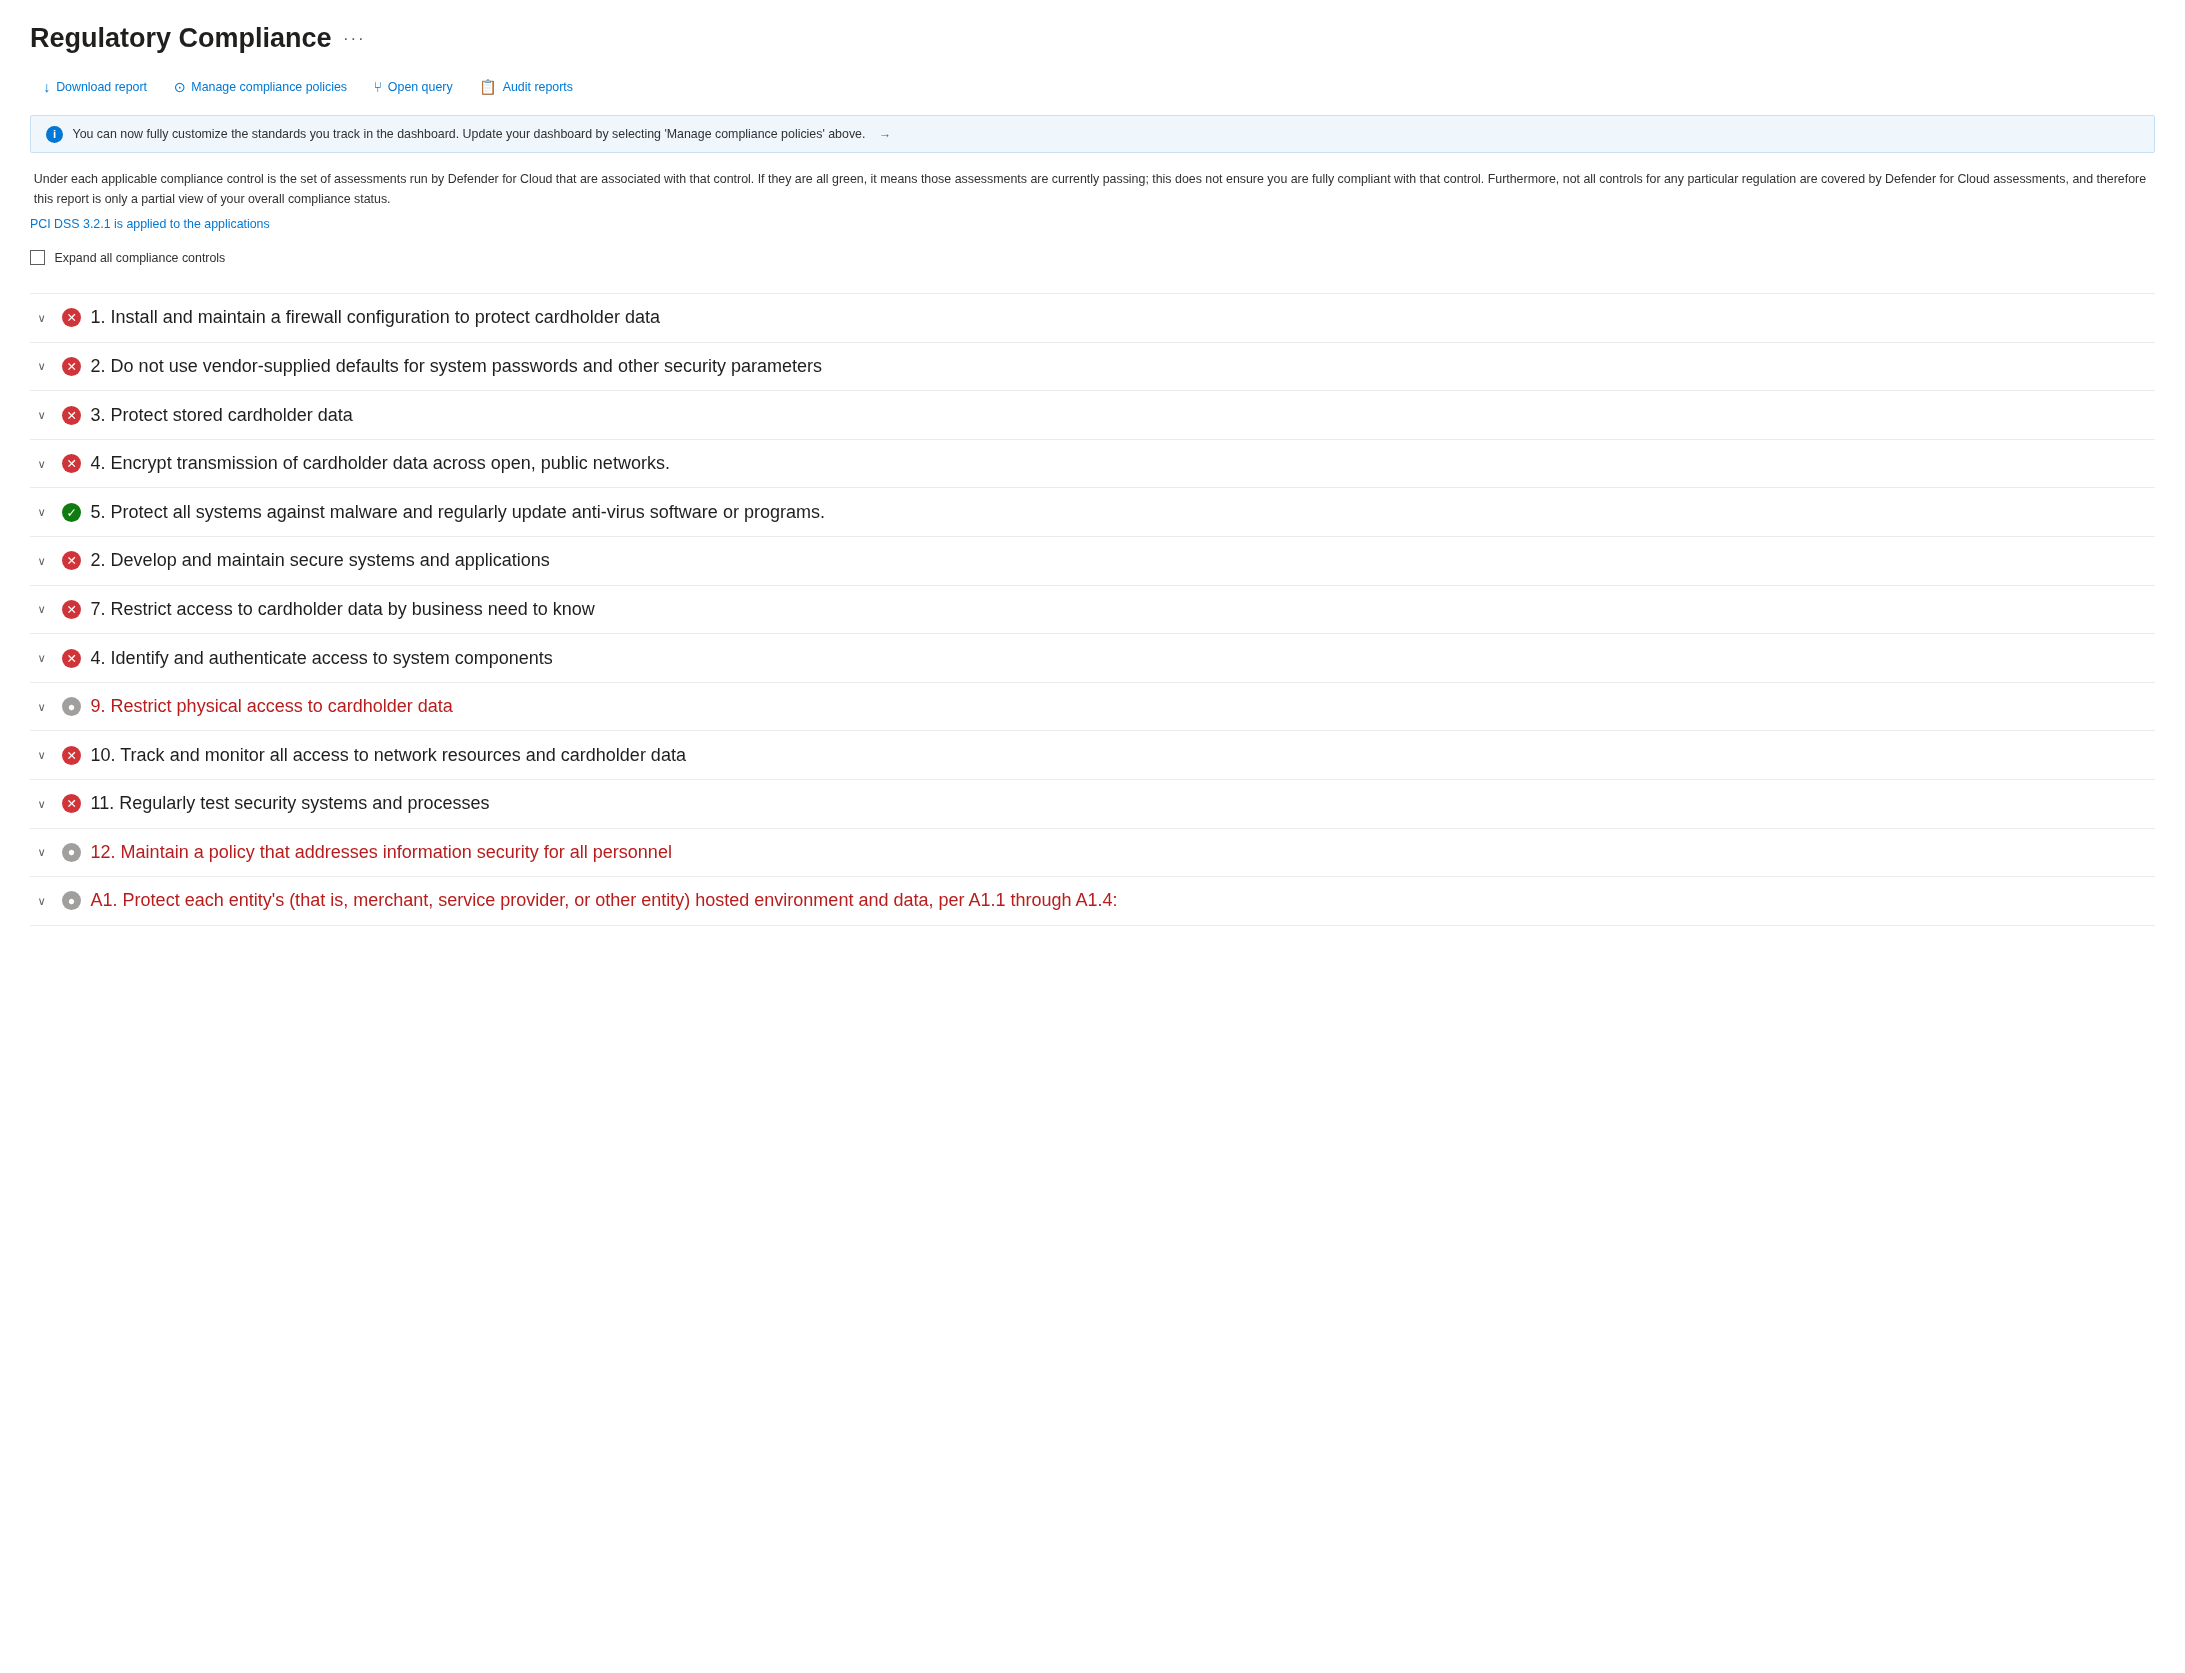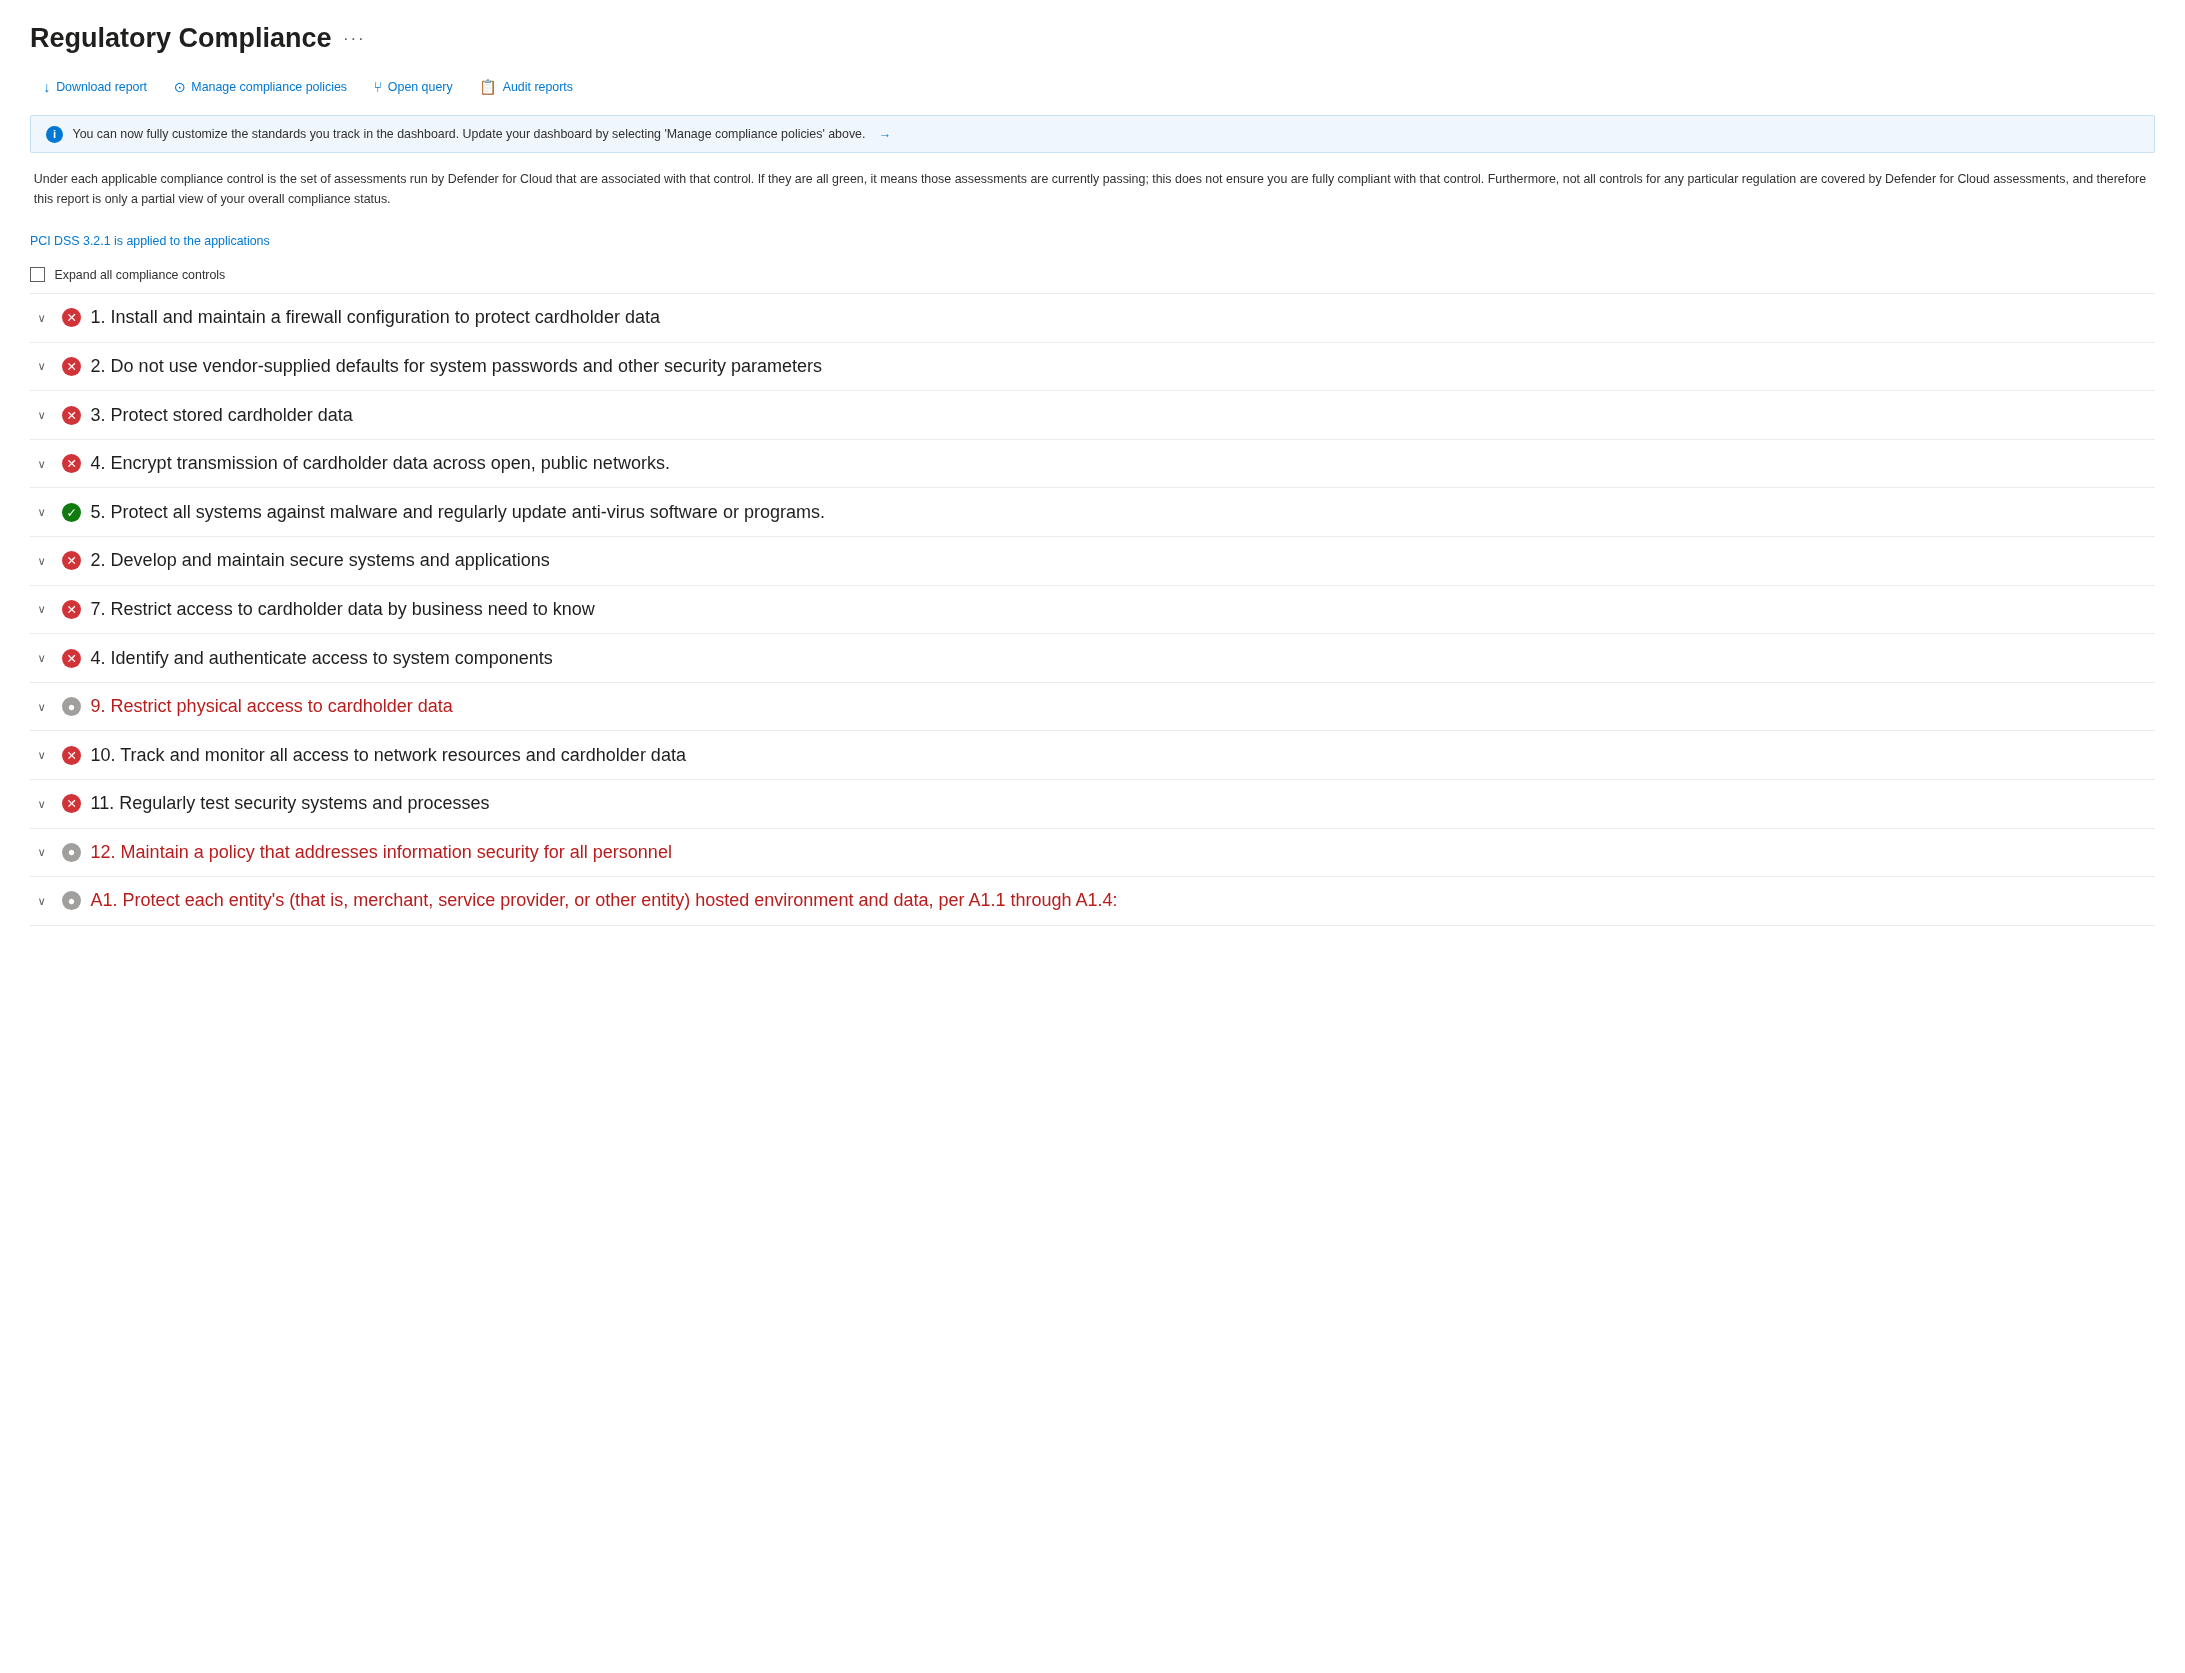--- a/index.html
+++ b/index.html
@@ -73,35 +73,35 @@
     }
     .info-banner .arrow-link {
       color: #0078d4;
       cursor: pointer;
       margin-left: 3.8px;
     }
     .description-block {
       font-size: 12.4px;
       line-height: 1.6;
       color: #323130;
-      margin-bottom: 23px;
+      margin-bottom: 6px;
       padding: 0 3.8px;
     }
     .subscription-link {
       color: #0078d4;
       cursor: pointer;
       font-size: 12.4px;
       margin-bottom: 19px;
       display: inline-block;
     }
     .expand-all-row {
       display: flex;
       align-items: center;
       gap: 9.5px;
-      margin-bottom: 11px;
+      margin-bottom: 28px;
     }
     .expand-checkbox {
       width: 15px;
       height: 15px;
       border: 1.4px solid #605e5c;
       background: #fff;
       cursor: pointer;
     }
     .expand-label {
       font-size: 12.4px;

